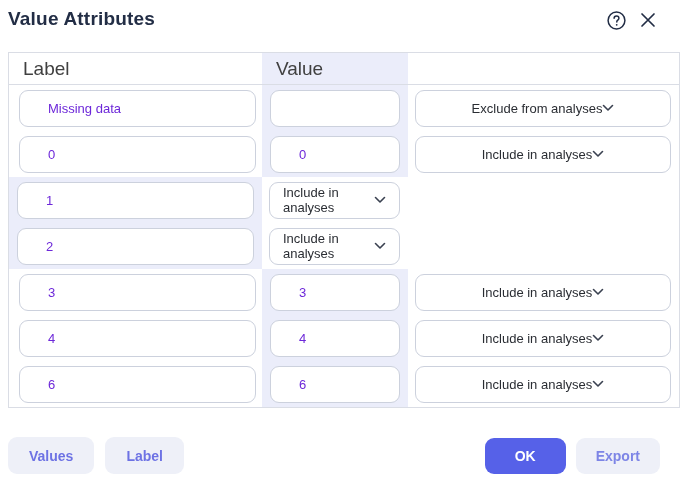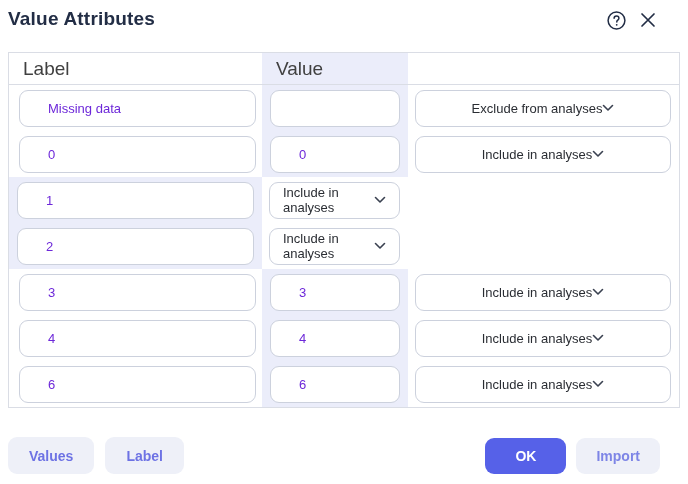--- a/index.html
+++ b/index.html
@@ -293,17 +293,17 @@
 </div>
   </div>
 
   <div class="dialog-footer">
     <div class="footer-left">
       <button class="btn btn-light">Values</button>
       <button class="btn btn-light">Label</button>
     </div>
     <div class="footer-right">
       <button class="btn btn-primary">OK</button>
-      <button class="btn btn-cancel">Import</button>
+      <button class="btn btn-cancel">Export</button>
     </div>
   </div>
 
 </div>
 
 </body></html>

